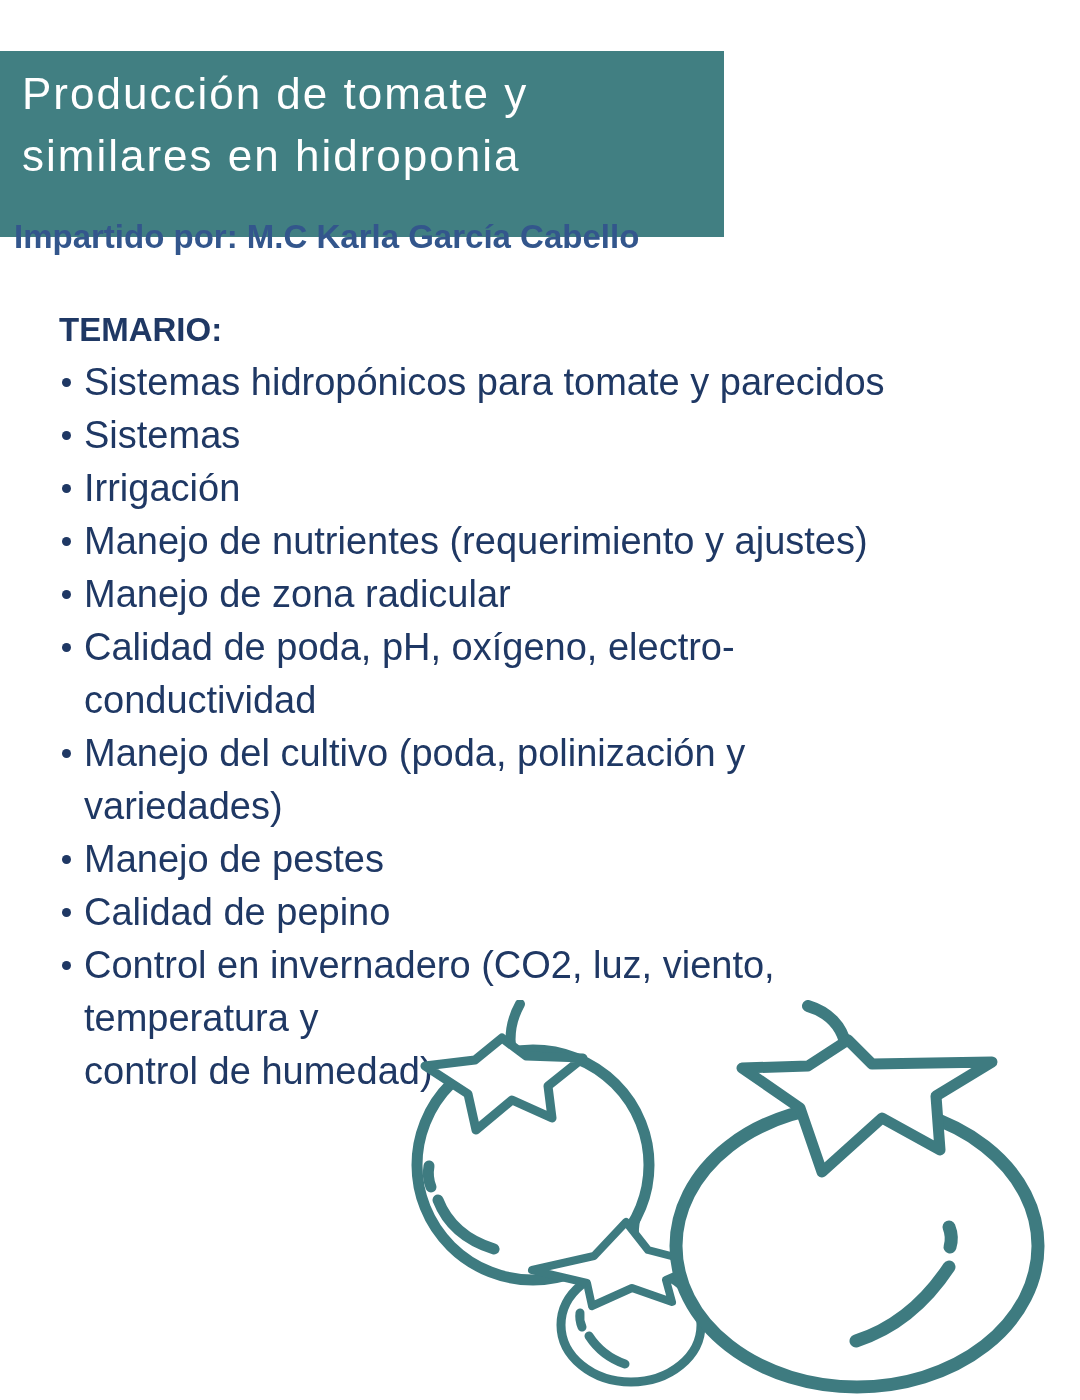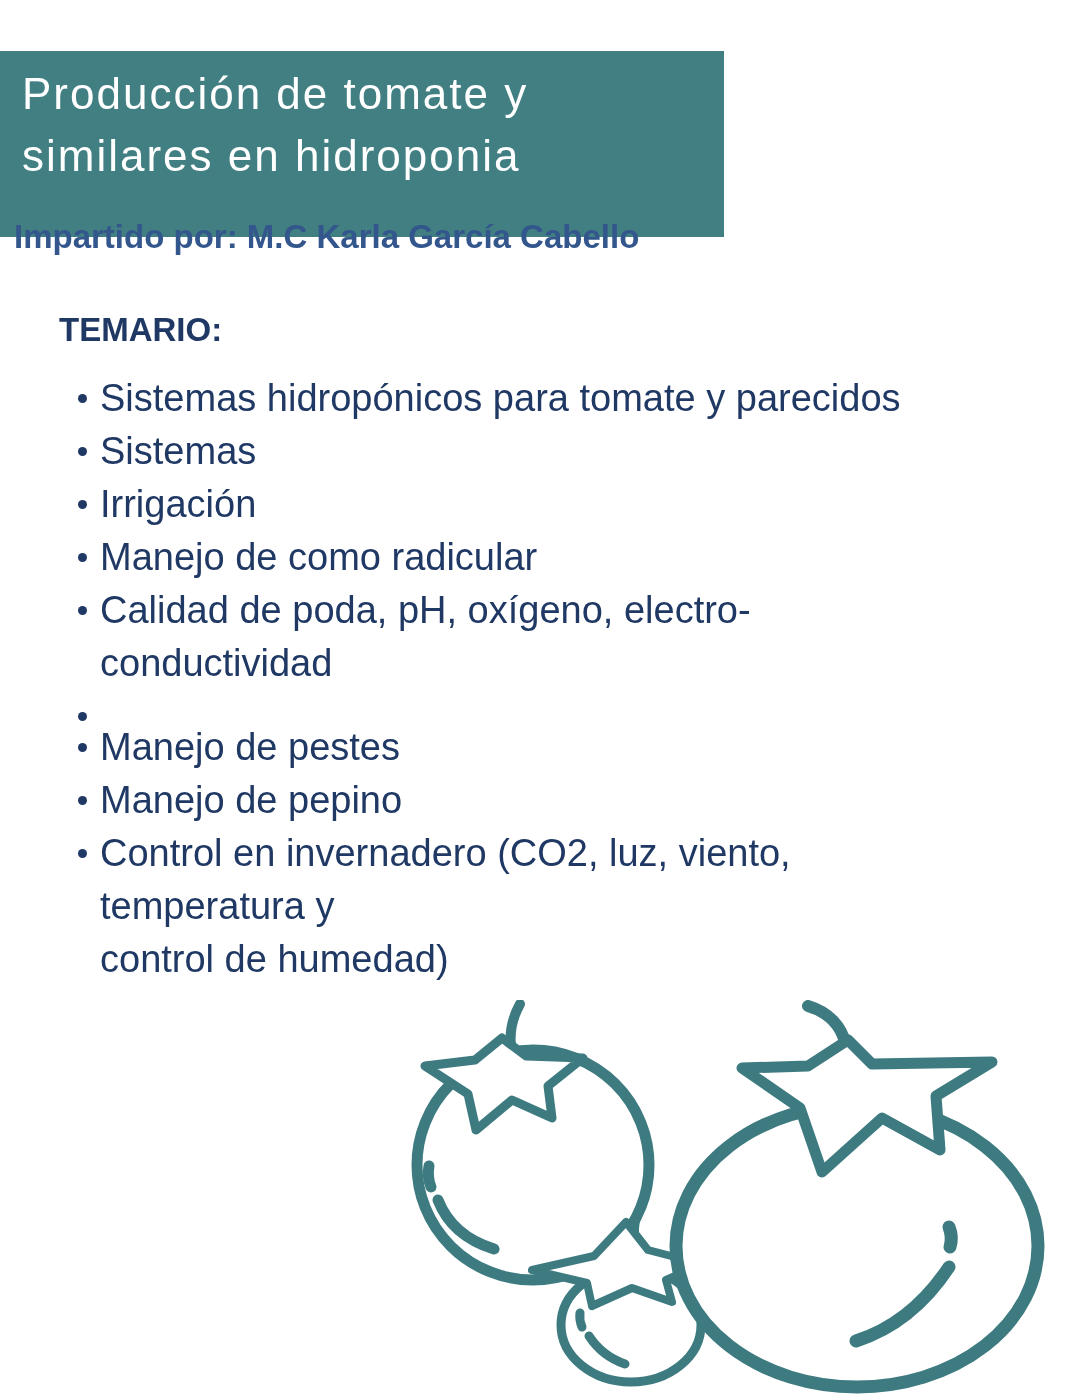--- a/index.html
+++ b/index.html
@@ -33,21 +33,21 @@
     color:var(--blue,#33568c);
   }
 
   
   .temario{position:absolute;left:0;top:303px;width:932px;}
   .temario-heading{
     margin:0 0 0 59px;
     font-size:33px;font-weight:700;line-height:53px;
     color:var(--navy,#1f3864);
   }
-  .topic-list{list-style:none;margin:16px;padding:0;}
+  .topic-list{list-style:none;margin:0;padding:0;}
   .topic{
     display:flex;align-items:flex-start;
     font-size:38px;line-height:53px;font-weight:400;
     color:var(--navy,#1f3864);
   }
   .dot{
     flex:0 0 auto;width:9px;height:9px;border-radius:50%;
     background:var(--navy,#1f3864);
     margin:22px 13px 0 62px;
   }
@@ -81,36 +81,41 @@
       <li class="topic">
           <span class="dot"></span>
           <span class="topic-text">Sistemas</span>
         </li>
       <li class="topic">
           <span class="dot"></span>
           <span class="topic-text">Irrigación</span>
         </li>
       <li class="topic">
           <span class="dot"></span>
-          <span class="topic-text">Manejo de como radicular</span>
+          <span class="topic-text">Manejo de nutrientes (requerimiento y ajustes)</span>
+        </li>
+      <li class="topic">
+          <span class="dot"></span>
+          <span class="topic-text">Manejo de zona radicular</span>
         </li>
       <li class="topic">
           <span class="dot"></span>
           <span class="topic-text">Calidad de poda, pH, oxígeno, electro-conductividad</span>
         </li>
       <li class="topic">
           <span class="dot"></span>
+          <span class="topic-text">Manejo del cultivo (poda, polinización y variedades)</span>
         </li>
       <li class="topic">
           <span class="dot"></span>
           <span class="topic-text">Manejo de pestes</span>
         </li>
       <li class="topic">
           <span class="dot"></span>
-          <span class="topic-text">Manejo de pepino</span>
+          <span class="topic-text">Calidad de pepino</span>
         </li>
       <li class="topic">
           <span class="dot"></span>
           <span class="topic-text">Control en invernadero (CO2, luz, viento, temperatura y
 control de humedad)</span>
         </li>
     </ul>
   </section>
 
   <svg class="tomatoes" viewBox="0 0 700 400" aria-hidden="true">

